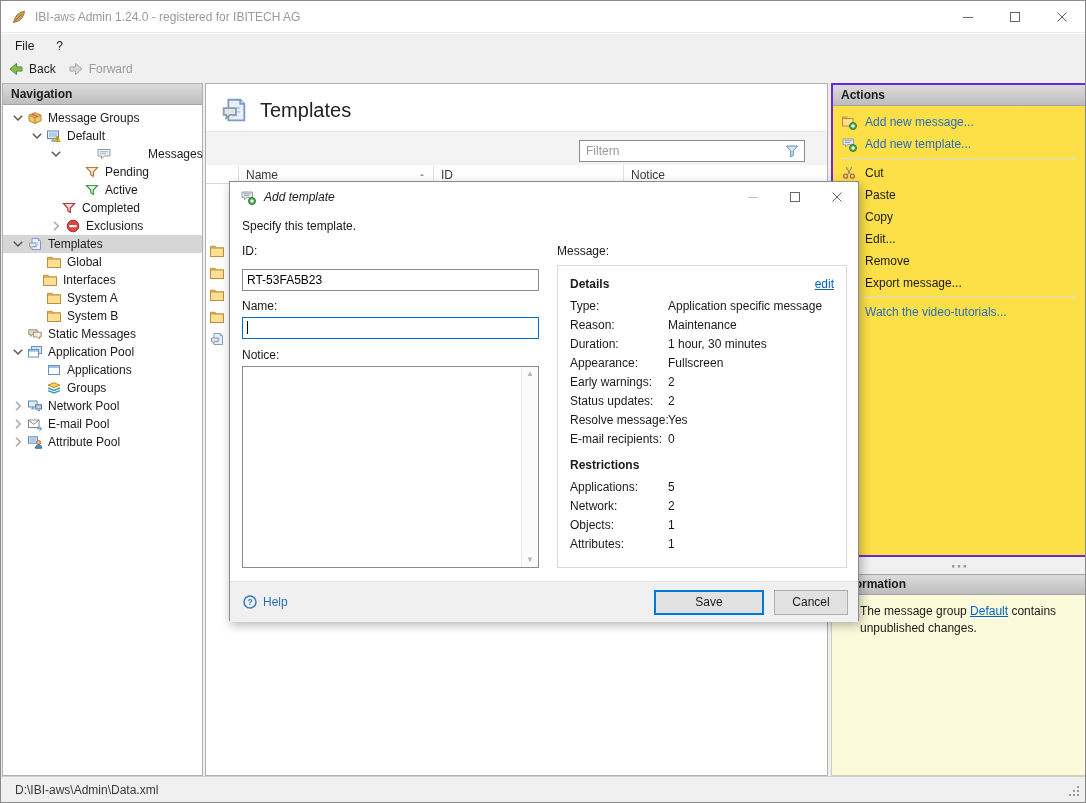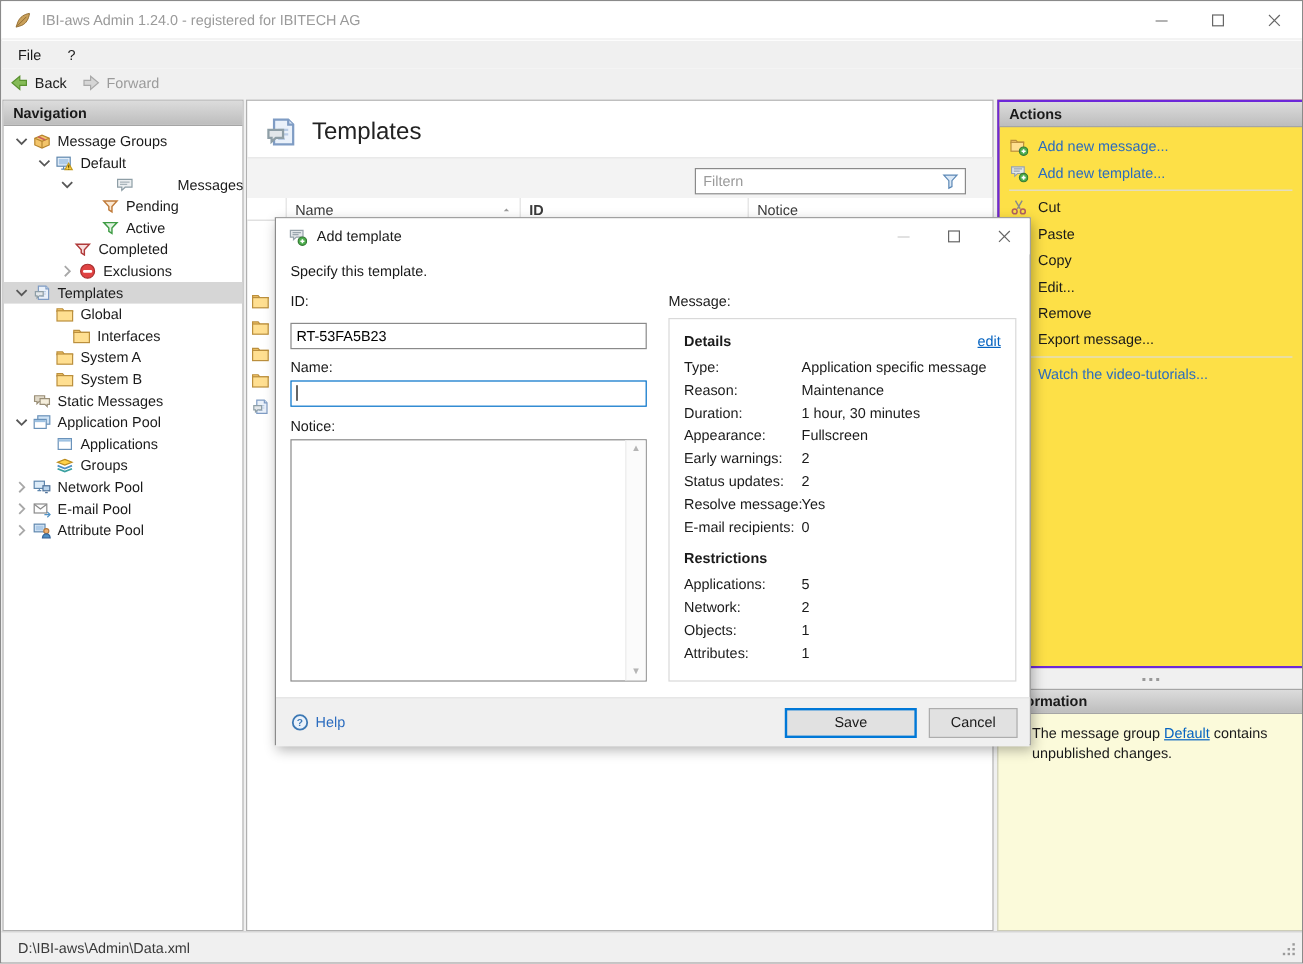--- a/index.html
+++ b/index.html
@@ -55,21 +55,21 @@
   .link { color:#2b6cbf; }
   .dots-splitter { position:absolute; left:0; top:474px; width:256px; height:17px; display:flex; align-items:center; justify-content:center; background:#f0f0f0; }
   .info-header { position:absolute; left:0; top:491px; width:256px; background:linear-gradient(#dcdcdc,#bdbdbd); border:1px solid #a5a5a5; height:21px; line-height:19px; font-weight:bold; padding-left:8px; }
   .info-body { position:absolute; left:0; top:512px; width:256px; height:181px; background:#fbfada; border:1px solid #cdcdb8; border-top:none; padding:8px 8px 0 28px; line-height:17px; }
   .info-body a, .u-link { color:#0563c1; text-decoration:underline; cursor:pointer; }
 
   
   .dialog { position:absolute; left:228px; top:180px; width:630px; height:440px; background:#fff; border:1px solid #8b8b8b; box-shadow:2px 4px 10px rgba(0,0,0,.3); z-index:30; }
   .dlg-titlebar { position:absolute; left:0; top:0; width:100%; height:30px; background:#fff; }
   .dlg-ic { position:absolute; left:10px; top:7px; }
-  .dlg-title { position:absolute; left:34px; top:8px; }
+  .dlg-title { position:absolute; left:34px; top:8px;font-style:italic; }
   .dlg-btn { position:absolute; top:0; width:42px; height:30px; display:flex; align-items:center; justify-content:center; }
   .dlg-label { position:absolute; white-space:nowrap; }
   .dlg-input { position:absolute; left:12px; width:297px; height:22px; border:1px solid #8a8a8a; font:inherit; padding:0 4px; outline:none; background:#fff; }
   .dlg-input.focused { border:1px solid #0070c8; }
   .caret { position:absolute; left:17px; top:139px; width:1px; height:13px; background:#000; }
   .notice-box { position:absolute; left:12px; top:184px; width:297px; height:202px; border:1px solid #8a8a8a; background:#fff; }
   .vscroll { position:absolute; right:0; top:0; width:17px; height:100%; border-left:1px solid #ececec; background:#fbfbfb; display:flex; flex-direction:column; justify-content:space-between; align-items:center; padding:3px 0; color:#b5b5b5; font-size:8px; line-height:8px; }
   .msg-panel { position:absolute; left:327px; top:83px; width:290px; height:303px; border:1px solid #d9d9d9; padding:11px 10px 0 12px; }
   .sec-h { font-weight:bold; margin-bottom:6px; }
   .kv { display:grid; grid-template-columns:98px auto; line-height:19px; white-space:nowrap; }
@@ -256,21 +256,21 @@
         <div class="tree-row" style="padding-left: 25px;">
           <span class="chevron ic"></span>
           <span class="t-ic ic">
             <svg width="16" height="16" viewBox="0 0 16 16">
               <path d="M1.5 5.5V3.3h4.6l1.4 1.7h7v.5z" fill="#f7c96d" stroke="#bb8f3d"></path>
               <rect x="1.5" y="5" width="13" height="8.5" fill="#ffdf91" stroke="#bb8f3d"></rect>
             </svg>
           </span>
           <span>Global</span>
         </div>
-        <div class="tree-row" style="padding-left: 39px;">
+        <div class="tree-row" style="padding-left: 21px;">
           <span class="chevron ic"></span>
           <span class="t-ic ic">
             <svg width="16" height="16" viewBox="0 0 16 16">
               <path d="M1.5 5.5V3.3h4.6l1.4 1.7h7v.5z" fill="#f7c96d" stroke="#bb8f3d"></path>
               <rect x="1.5" y="5" width="13" height="8.5" fill="#ffdf91" stroke="#bb8f3d"></rect>
             </svg>
           </span>
           <span>Interfaces</span>
         </div>
         <div class="tree-row" style="padding-left: 25px;">
@@ -408,21 +408,21 @@
               <path d="M2.5 3h11l-4.2 4.6v4.9l-2.6 1.3V7.6z" fill="#dbe9f7" stroke="#5b87b5"></path>
             </svg>
           </span>
       </span>
     </div>
     <div class="table-header" id="table-header">
         <span class="col-sep" style="left: 32px;"></span>
         <span class="col-sep" style="left: 227px;"></span>
         <span class="col-sep" style="left: 417px;"></span>
         <span class="col-label" style="left: 40px;">Name</span>
-        <span class="col-label" style="left: 235px; font-weight: bold;">ID</span>
+        <span class="col-label" style="left: 235px;">ID</span>
         <span class="col-label" style="left: 425px;">Notice</span>
         <span class="sort-ic ic">
           <svg width="10" height="10" viewBox="0 0 16 16">
             <path d="M4.5 9.5L8 6l3.5 3.5z" fill="#9a9a9a"></path>
           </svg>
         </span>
       </div>
   </div>
 
   <div id="row-slivers">

